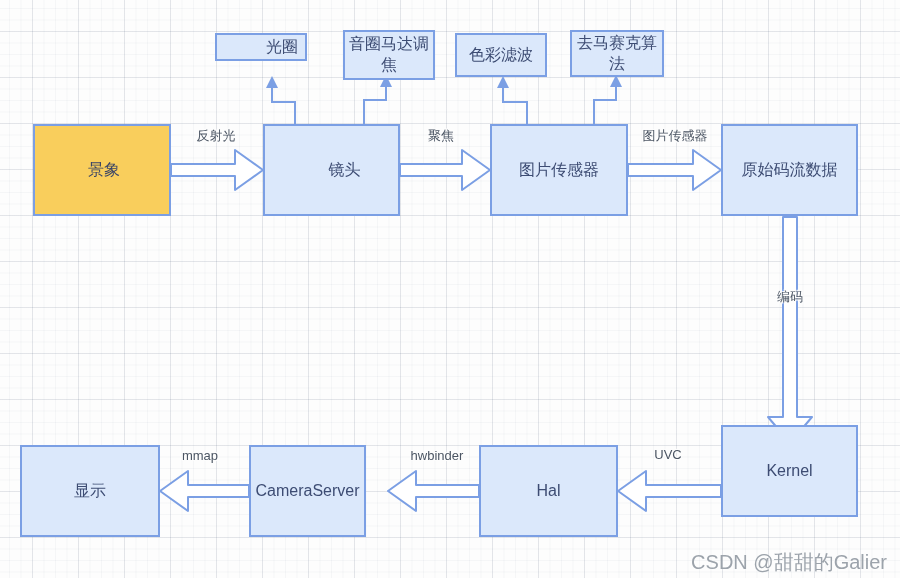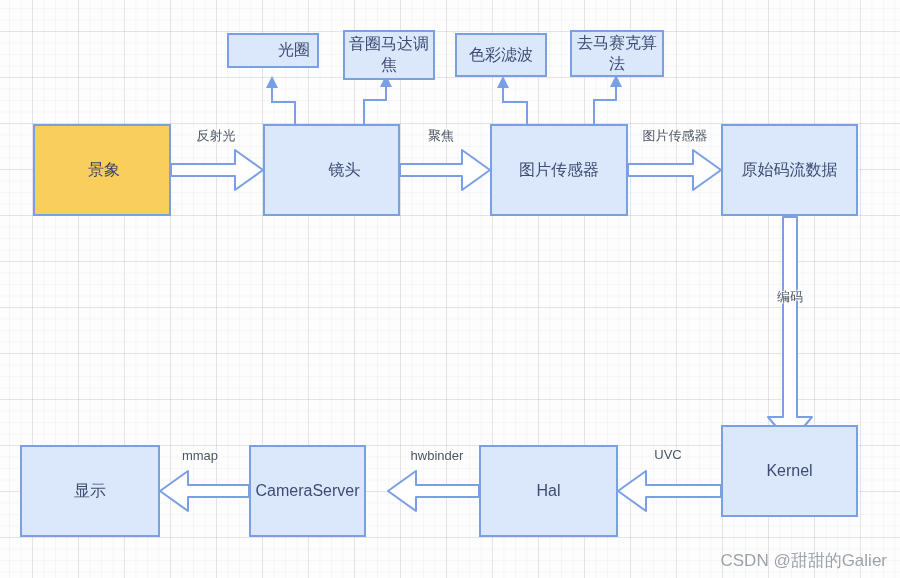--- a/index.html
+++ b/index.html
@@ -61,21 +61,21 @@
     transform: translateX(-50%);
     color: #4b5563;
     font-size: 13px;
     white-space: nowrap;
     text-shadow: -1px -1px 0 #fdfdfd, 1px -1px 0 #fdfdfd,
                  -1px 1px 0 #fdfdfd, 1px 1px 0 #fdfdfd, 0 0 3px #fdfdfd;
   }
   .watermark {
     position: absolute;
     color: #9ca3ab;
-    font-size: 17px;
+    font-size: 20px;
     white-space: nowrap;
   }
 </style>
 </head>
 <body>
 
 <div class="canvas">
 
   <svg class="edges" width="900" height="578" viewBox="0 0 900 578">
 
@@ -100,21 +100,21 @@
     <g>
       <path class="connector" d="M527,124 L527,102 L503,102 L503,84"></path>
       <path class="connector-head" d="M503,76 L497,88 L509,88 Z"></path>
     </g>
     <g>
       <path class="connector" d="M594,124 L594,100 L616,100 L616,83"></path>
       <path class="connector-head" d="M616,75 L610,87 L622,87 Z"></path>
     </g>
   </svg>
 
-  <div class="node" style="left:227px; top:33px; width:92px; height:35px;padding-left:44px;">光圈</div>
+  <div class="node" style="left:215px; top:33px; width:92px; height:28px;padding-left:44px;">光圈</div>
   <div class="node" style="left:343px; top:30px; width:92px; height:50px;">音圈马达调焦</div>
   <div class="node" style="left:455px; top:33px; width:92px; height:44px;">色彩滤波</div>
   <div class="node" style="left:570px; top:30px; width:94px; height:47px;">去马赛克算法</div>
 
   <div class="node node--scene" style="left:33px; top:124px; width:138px; height:92px;padding-left:6px;">景象</div>
   <div class="node" style="left:263px; top:124px; width:137px; height:92px;padding-left:28px;">镜头</div>
   <div class="node" style="left:490px; top:124px; width:138px; height:92px;">图片传感器</div>
   <div class="node" style="left:721px; top:124px; width:137px; height:92px;">原始码流数据</div>
 
   <div class="node" style="left:20px; top:445px; width:140px; height:92px;">显示</div>

